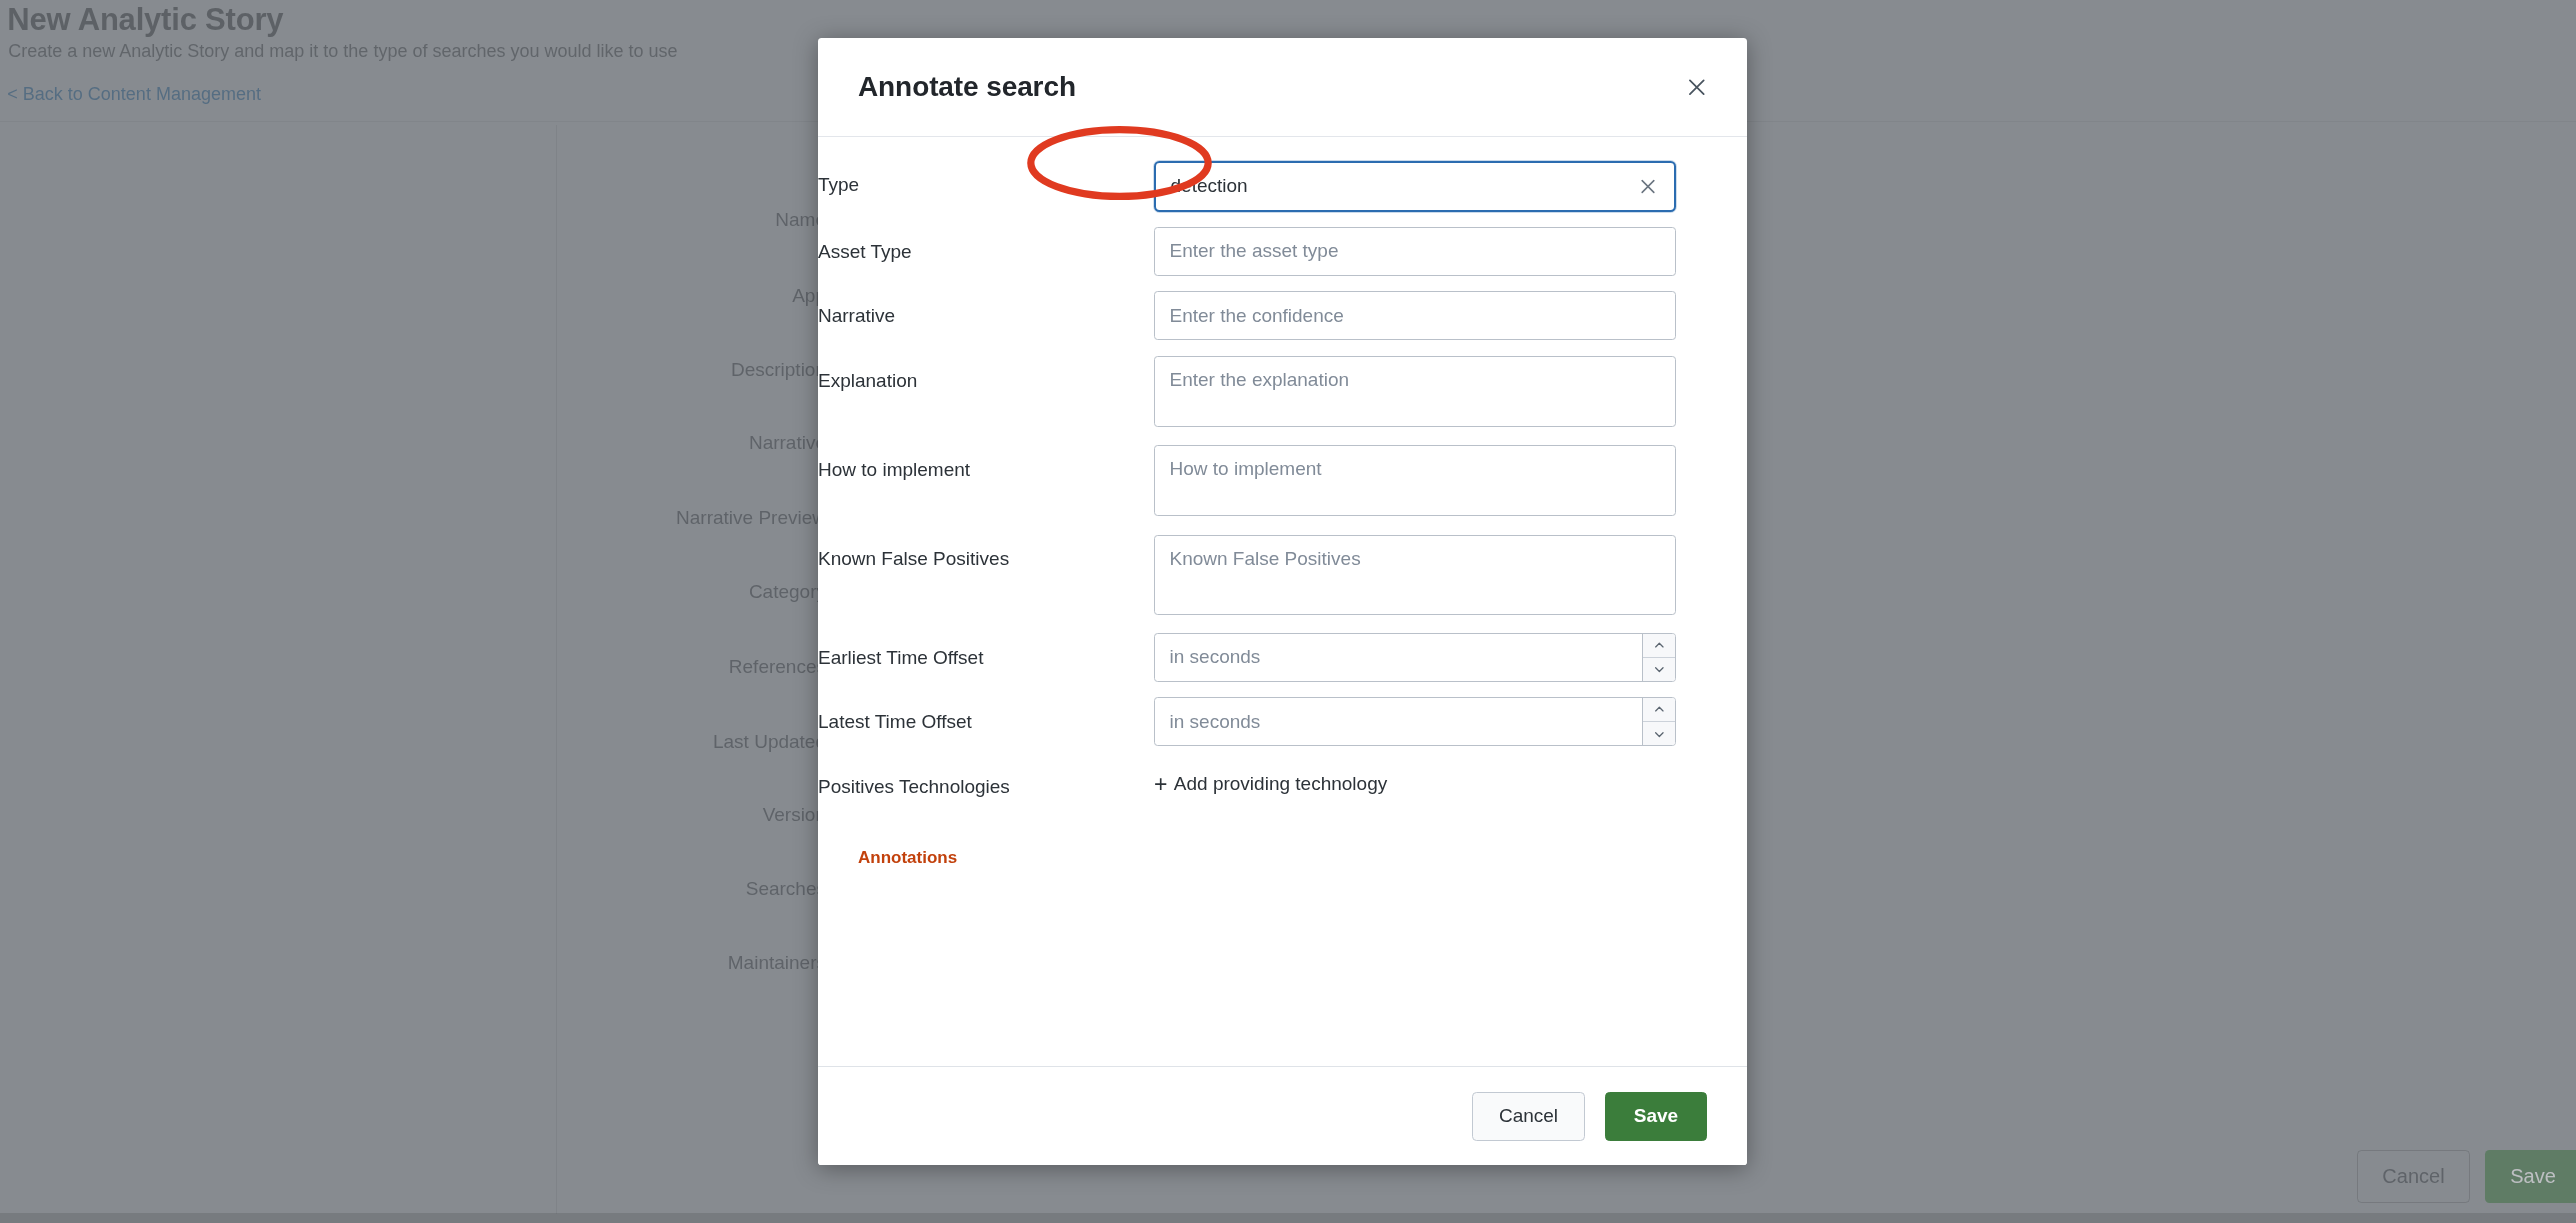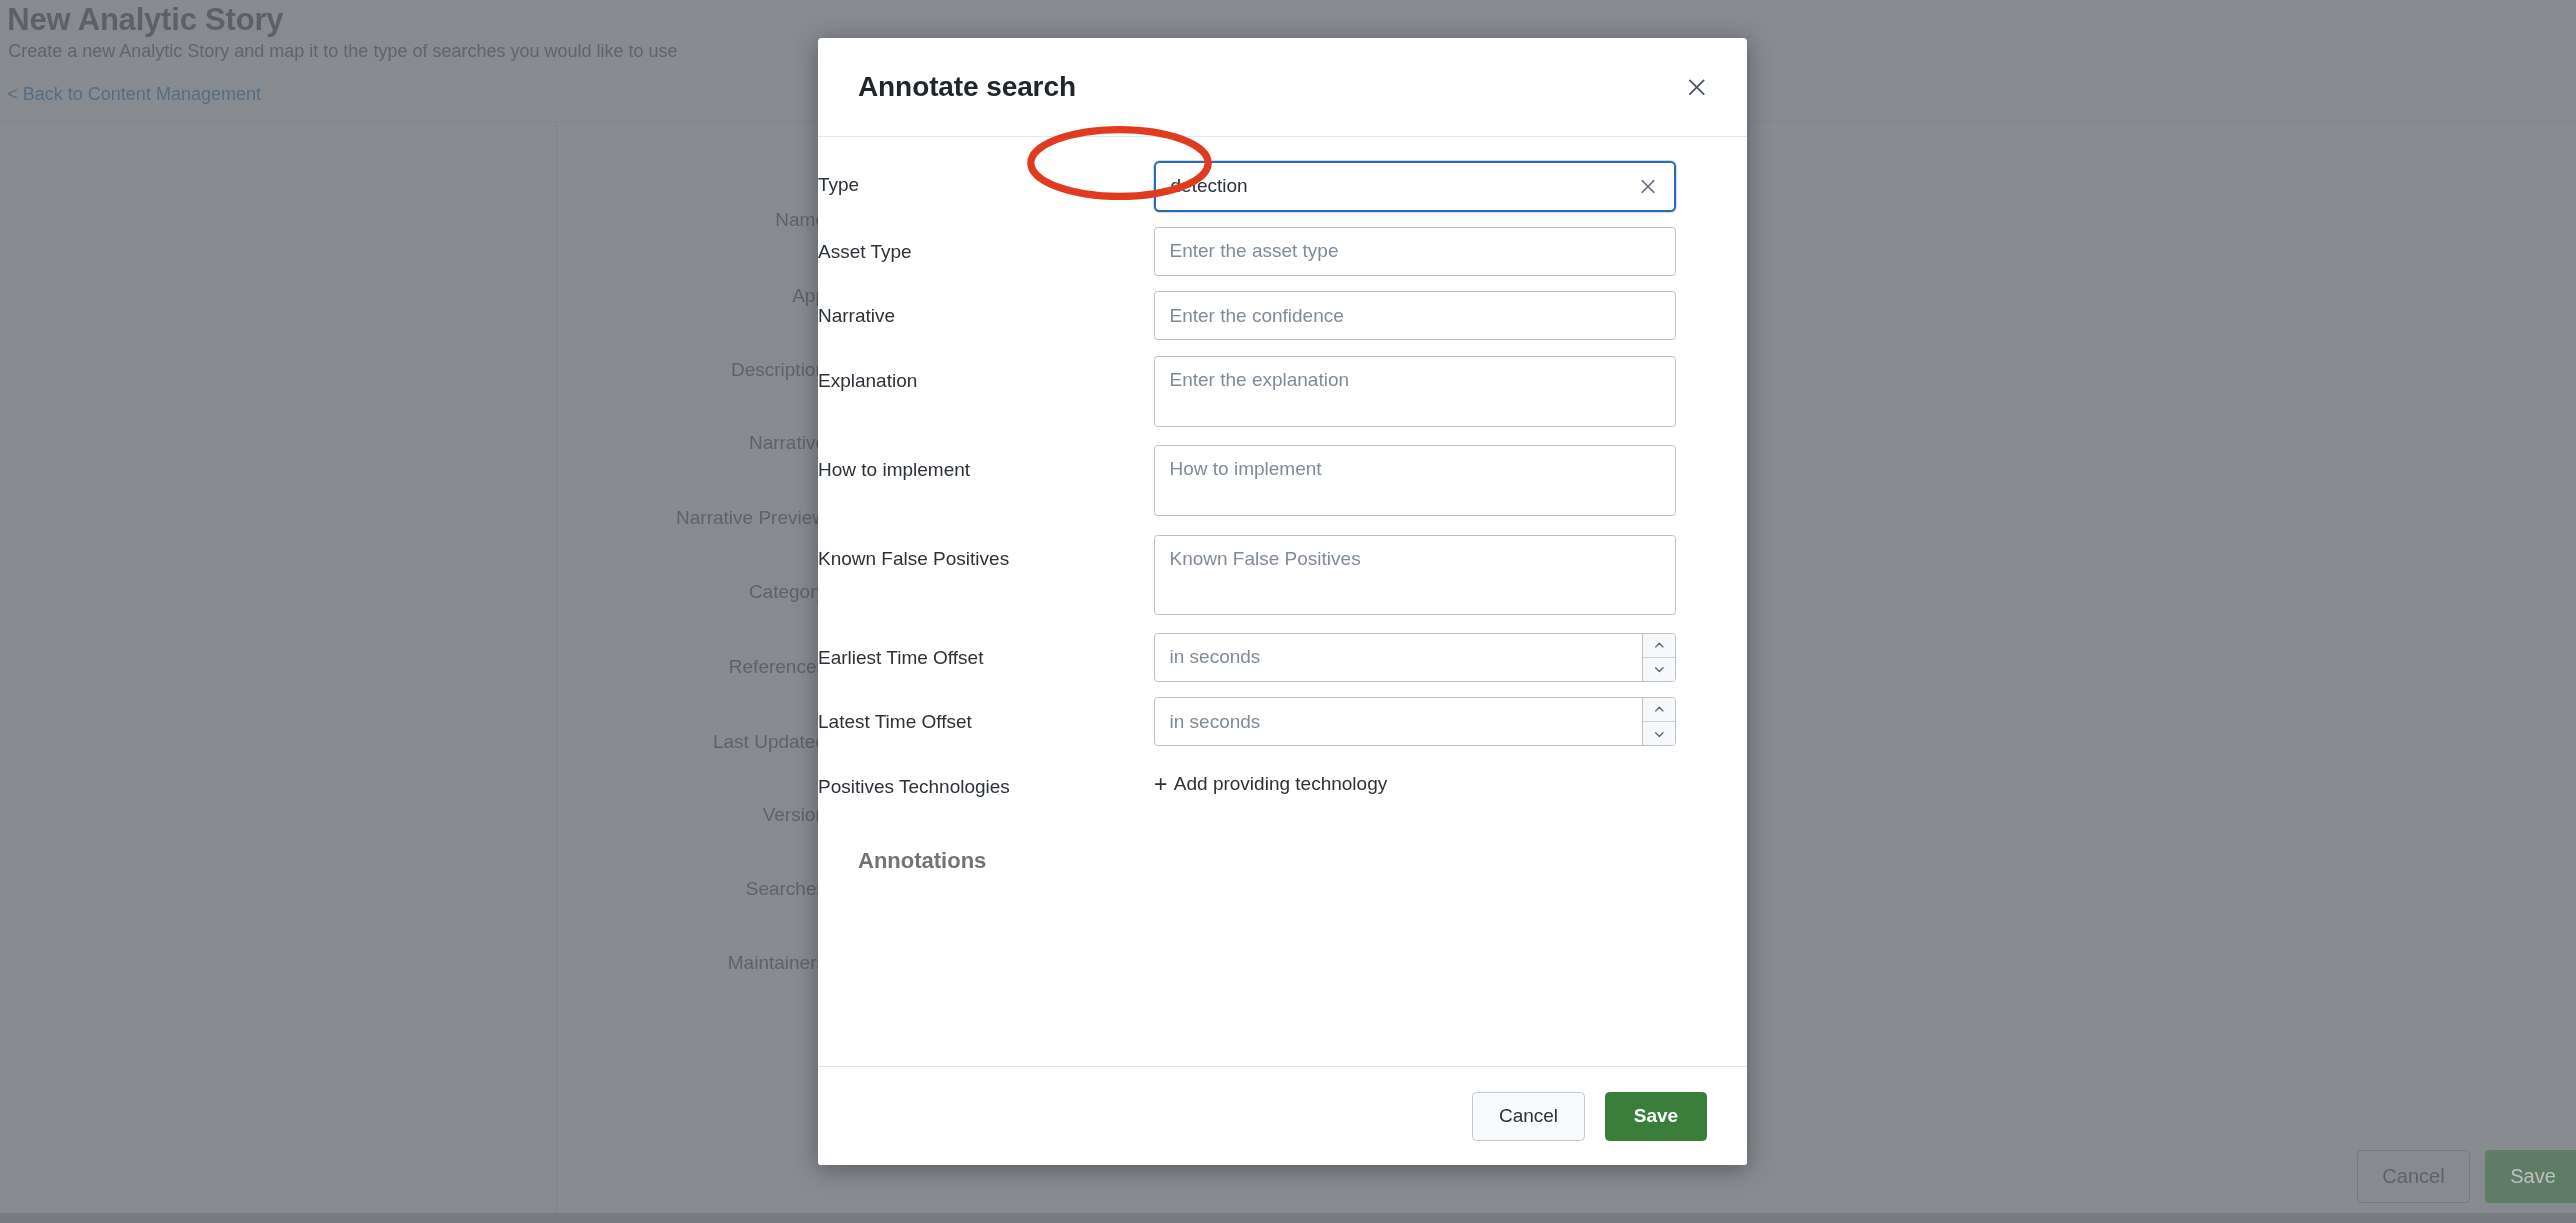--- a/index.html
+++ b/index.html
@@ -231,21 +231,21 @@
 
   .addtech {
     font-size: 19px; color: #2c3238;
     display: inline-flex; align-items: center;
     gap: 6.4px; cursor: pointer;
     padding-top: 11px;
   }
   .addtech .plus { font-size: 23px; line-height: 1; color: #2c3238; }
 
   .annot-head {
-    font-size: 22px; font-weight: 700; color: #737373;
+    font-size: 17px; font-weight: 700; color: #c2410c;
     padding: 34px 0 0 40px;
   }
 
   .modal-foot {
     flex: 0 0 98px; height: 98px;
     background: #fff;
     display: flex; align-items: center; justify-content: flex-end;
     padding-right: 40px; gap: 20px;
   }
   .btn {

